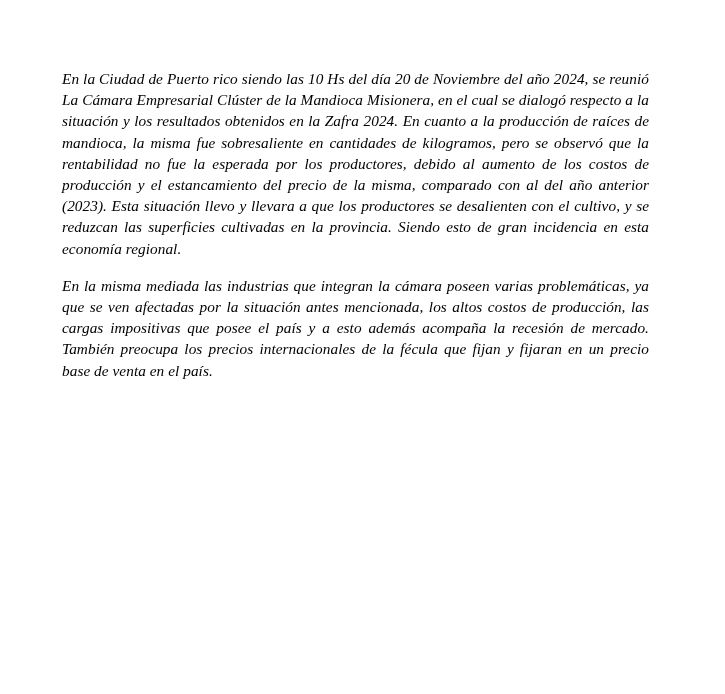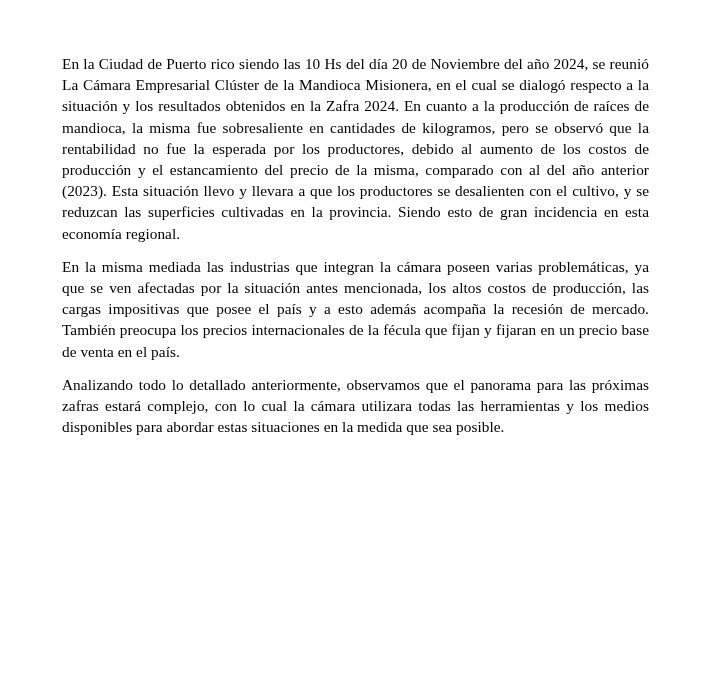--- a/index.html
+++ b/index.html
@@ -22,37 +22,37 @@
     position: relative;
     box-sizing: border-box;
   }
   .doc-body {
     position: absolute;
     left: 62px;
     top: 52px;
     width: 587px;
   }
   .para {
-    margin: 1px 0 12px 0;
+    margin: 16px 0 12px 0;
     font-size: 15.3px;
     line-height: 21.2px;
     text-align: justify;
     text-justify: inter-word;
     hyphens: none;
     -webkit-hyphens: none;
     word-spacing: 0px;
     letter-spacing: 0.05px;
     text-rendering: optimizeLegibility;
+    font-style: italic;
   }
   .para:last-child {
     margin-bottom: 0;
   }
 </style>
 </head>
 <body style="background: rgb(255, 255, 255); color: rgb(0, 0, 0);">
 
 <div class="page" style="background: rgb(255, 255, 255);">
   <div class="doc-body">
     <p class="para">En la Ciudad de Puerto rico siendo las 10 Hs del día 20 de Noviembre del año 2024, se reunió La Cámara Empresarial Clúster de la Mandioca Misionera, en el cual se dialogó respecto a la situación y los resultados obtenidos en la Zafra 2024. En cuanto a la producción de raíces de mandioca, la misma fue sobresaliente en cantidades de kilogramos, pero se observó que la rentabilidad no fue la esperada por los productores, debido al aumento de los costos de producción y el estancamiento del precio de la misma, comparado con al del año anterior (2023). Esta situación llevo y llevara a que los productores se desalienten con el cultivo, y se reduzcan las superficies cultivadas en la provincia. Siendo esto de gran incidencia en esta economía regional.</p>
     <p class="para">En la misma mediada las industrias que integran la cámara poseen varias problemáticas, ya que se ven afectadas por la situación antes mencionada, los altos costos de producción, las cargas impositivas que posee el país y a esto además  acompaña la recesión de mercado. También preocupa los precios internacionales de la fécula que fijan y fijaran en un precio base de venta en el país.</p>
-    <p class="para">Analizando todo lo detallado anteriormente, observamos que el panorama para las próximas zafras estará complejo, con lo cual la cámara utilizara todas las herramientas y los medios disponibles para abordar estas situaciones en la medida que sea posible.</p>
   </div>
 </div>
 
 </body></html>

